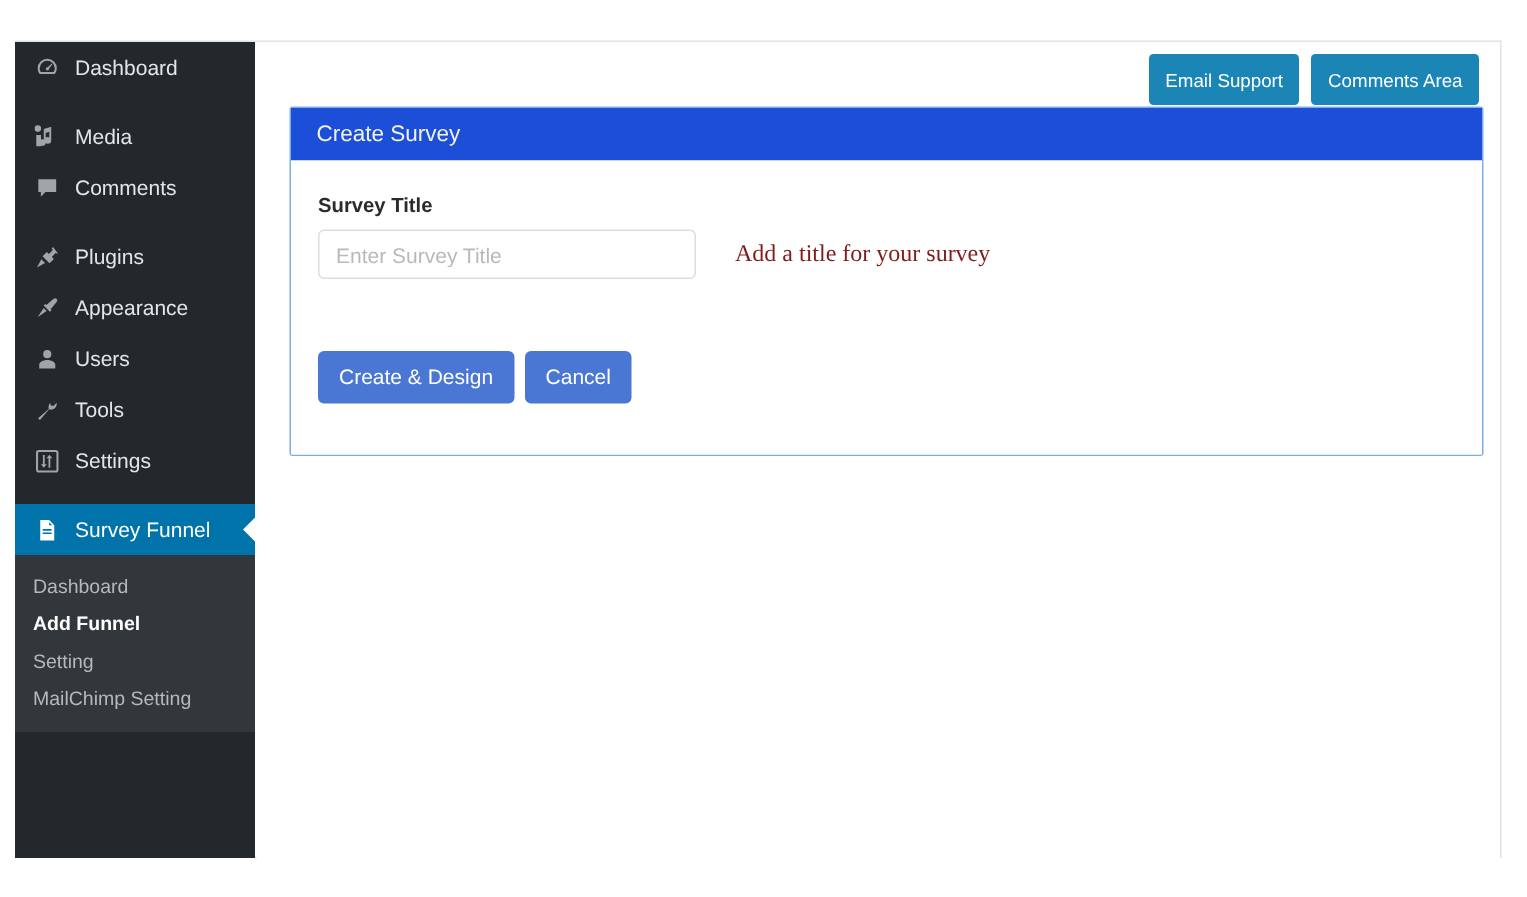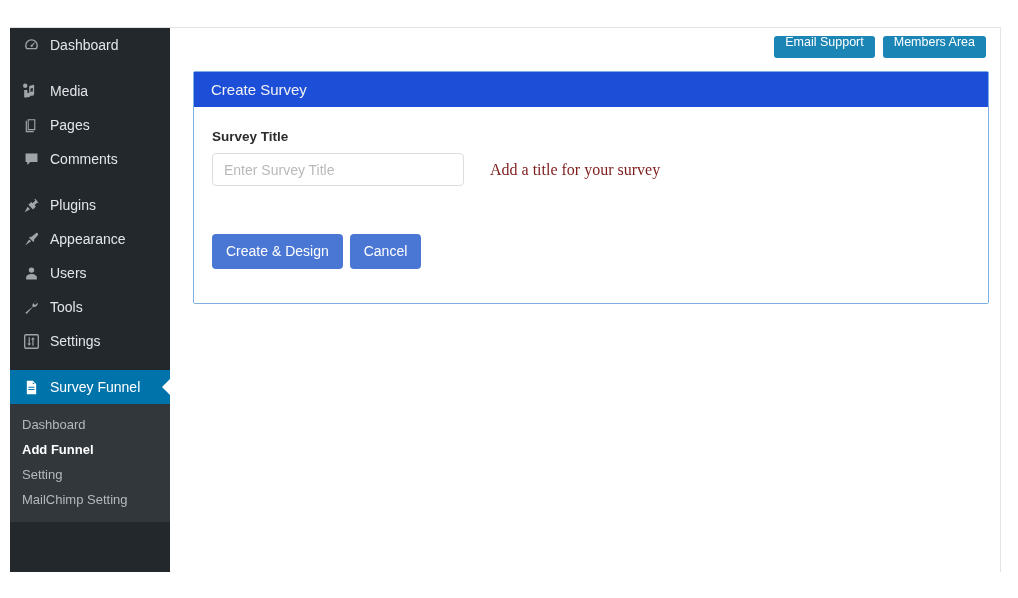--- a/index.html
+++ b/index.html
@@ -140,21 +140,21 @@
     right: 14px;
     top: 8px;
     display: flex;
     gap: 8px;
   }
   .btn-teal {
     background: #1b86b5;
     color: #ffffff;
     font-size: 12.5px;
     line-height: 1;
-    padding: 0 11px 9px 11px;
+    padding: 12px 11px 9px 11px;
     border: none;
     border-radius: 3px;
     cursor: pointer;
     font-family: "Liberation Sans", sans-serif;
     white-space: nowrap;
   }
 
   .panel {
     position: absolute;
     left: 22px;
@@ -255,29 +255,20 @@
 
       <div class="menu-item">
         <span class="mi-icon">
           <svg width="17" height="17" viewBox="0 0 20 20" fill="currentColor" aria-hidden="true">
             <path d="M5.2 3.2A2.6 2.6 0 102.6 5.8 2.6 2.6 0 005.2 3.2zm-.1 5.1H1.4V17h3.7V8.3zM12.6 2l-5.3 1.6v8.2a2.9 2.9 0 00-1.1-.2 2.6 2.6 0 102.6 2.6V6.6l2.8-.85v4.35a2.9 2.9 0 00-1.1-.2 2.6 2.6 0 102.6 2.6V2z"></path>
           </svg>
         </span>
         <span class="mi-label">Media</span>
       </div>
 
-      <div class="menu-item">
-        <span class="mi-icon">
-          <svg width="17" height="17" viewBox="0 0 20 20" fill="currentColor" aria-hidden="true">
-            <path d="M5.5 2.5h9v13h-9v-13zm1.3 1.3v10.4h6.4V3.8H6.8z"></path>
-            <path d="M3.2 4.4h1.4v12.1h8v1.4H3.2V4.4z"></path>
-          </svg>
-        </span>
-        <span class="mi-label">Pages</span>
-      </div>
 
       <div class="menu-item">
         <span class="mi-icon">
           <svg width="17" height="17" viewBox="0 0 20 20" fill="currentColor" aria-hidden="true">
             <path d="M3 3h14v10H8.6L5 16.6V13H3V3z"></path>
           </svg>
         </span>
         <span class="mi-label">Comments</span>
       </div>
 
@@ -348,21 +339,21 @@
         <a class="submenu-item">MailChimp Setting</a>
       </div>
 
     </div>
   </nav>
 
   <main id="content">
 
     <div class="top-actions">
       <button class="btn-teal">Email Support</button>
-      <button class="btn-teal">Members Area</button>
+      <button class="btn-teal">Comments Area</button>
     </div>
 
     <section class="panel">
       <div class="panel-head">Create Survey</div>
 
       <div class="panel-body">
 
         <div class="field-label">Survey Title</div>
 
         <div class="field-row">

